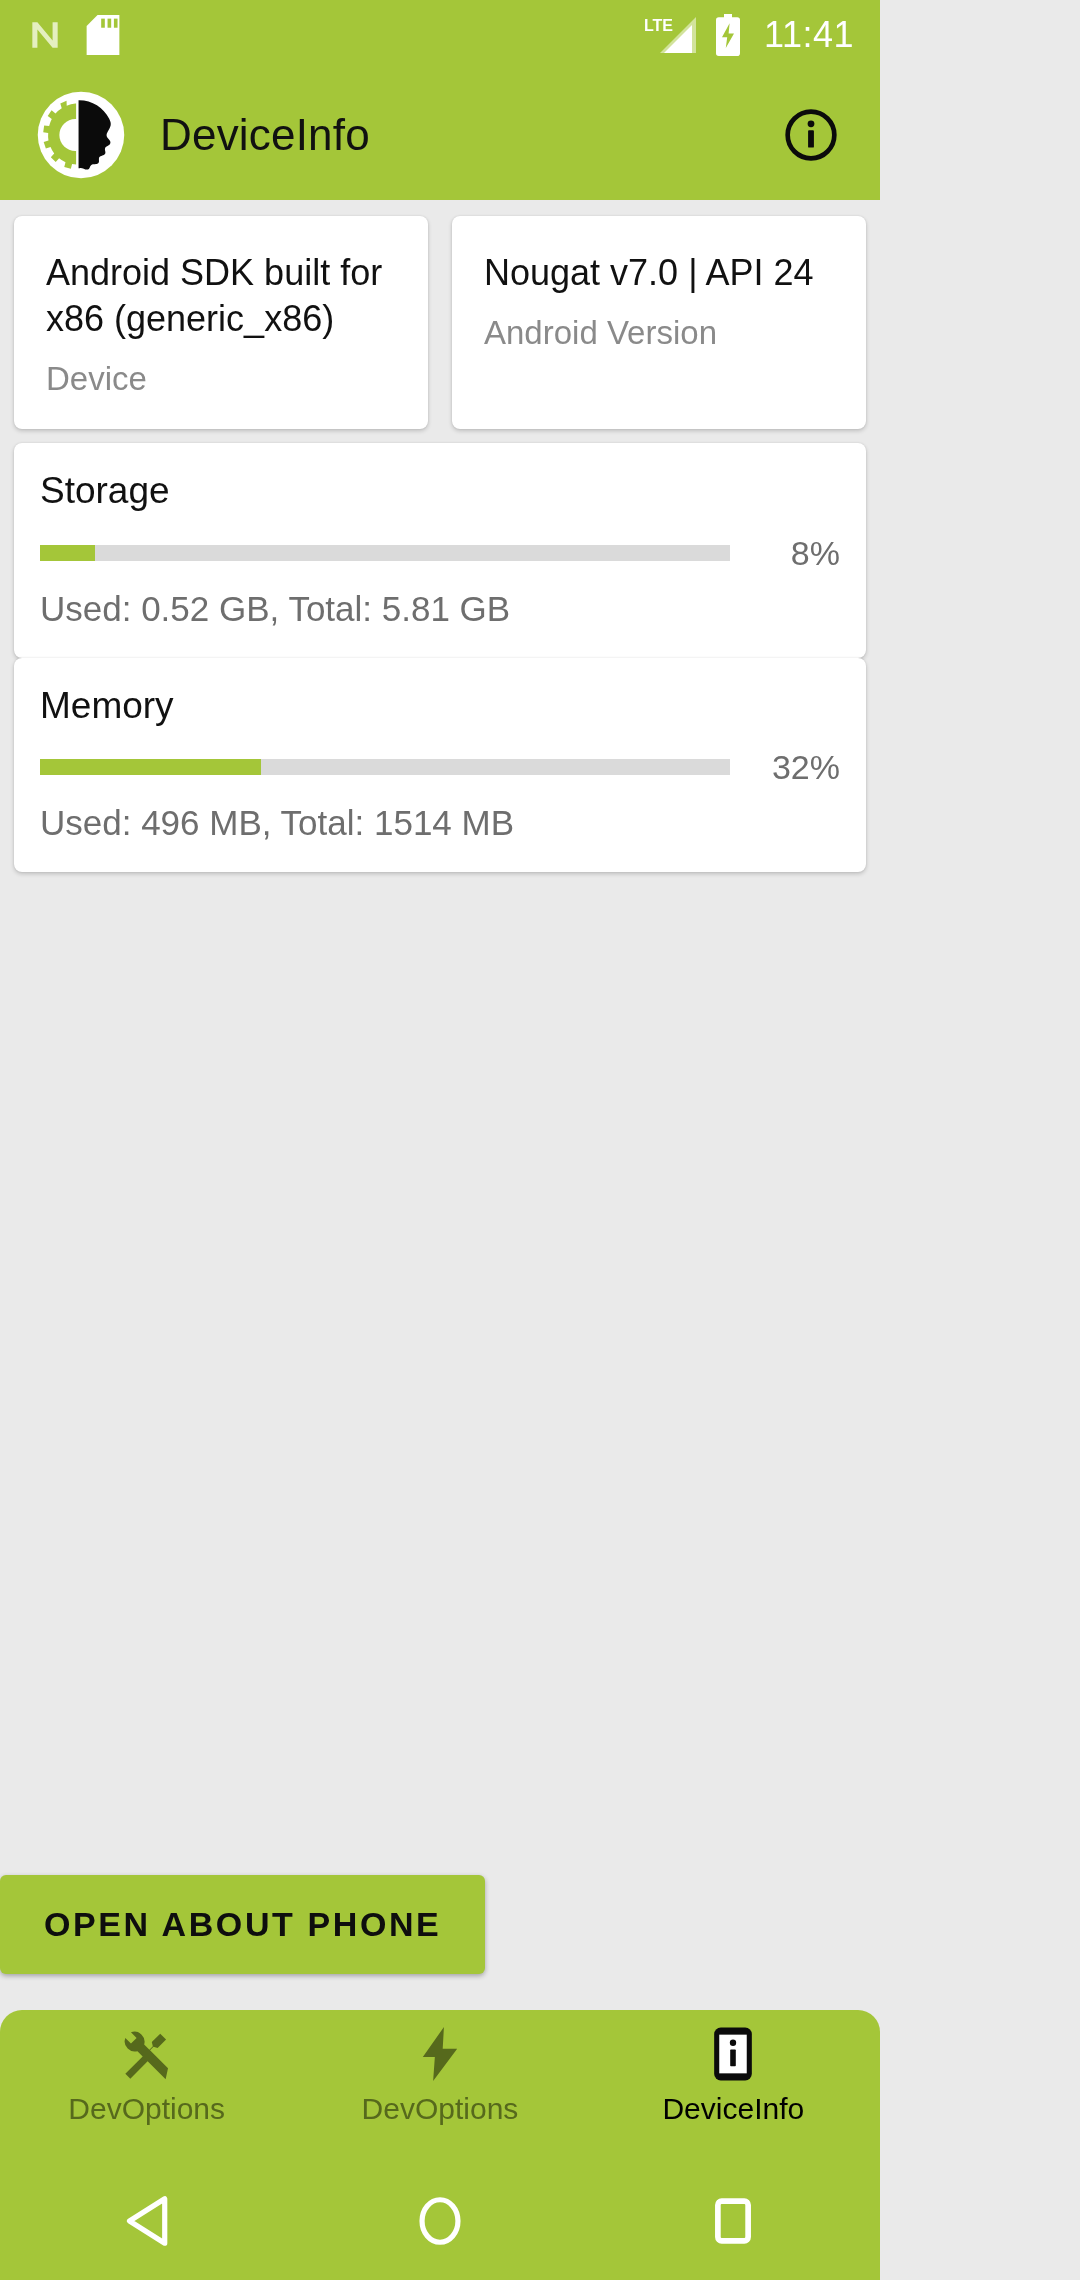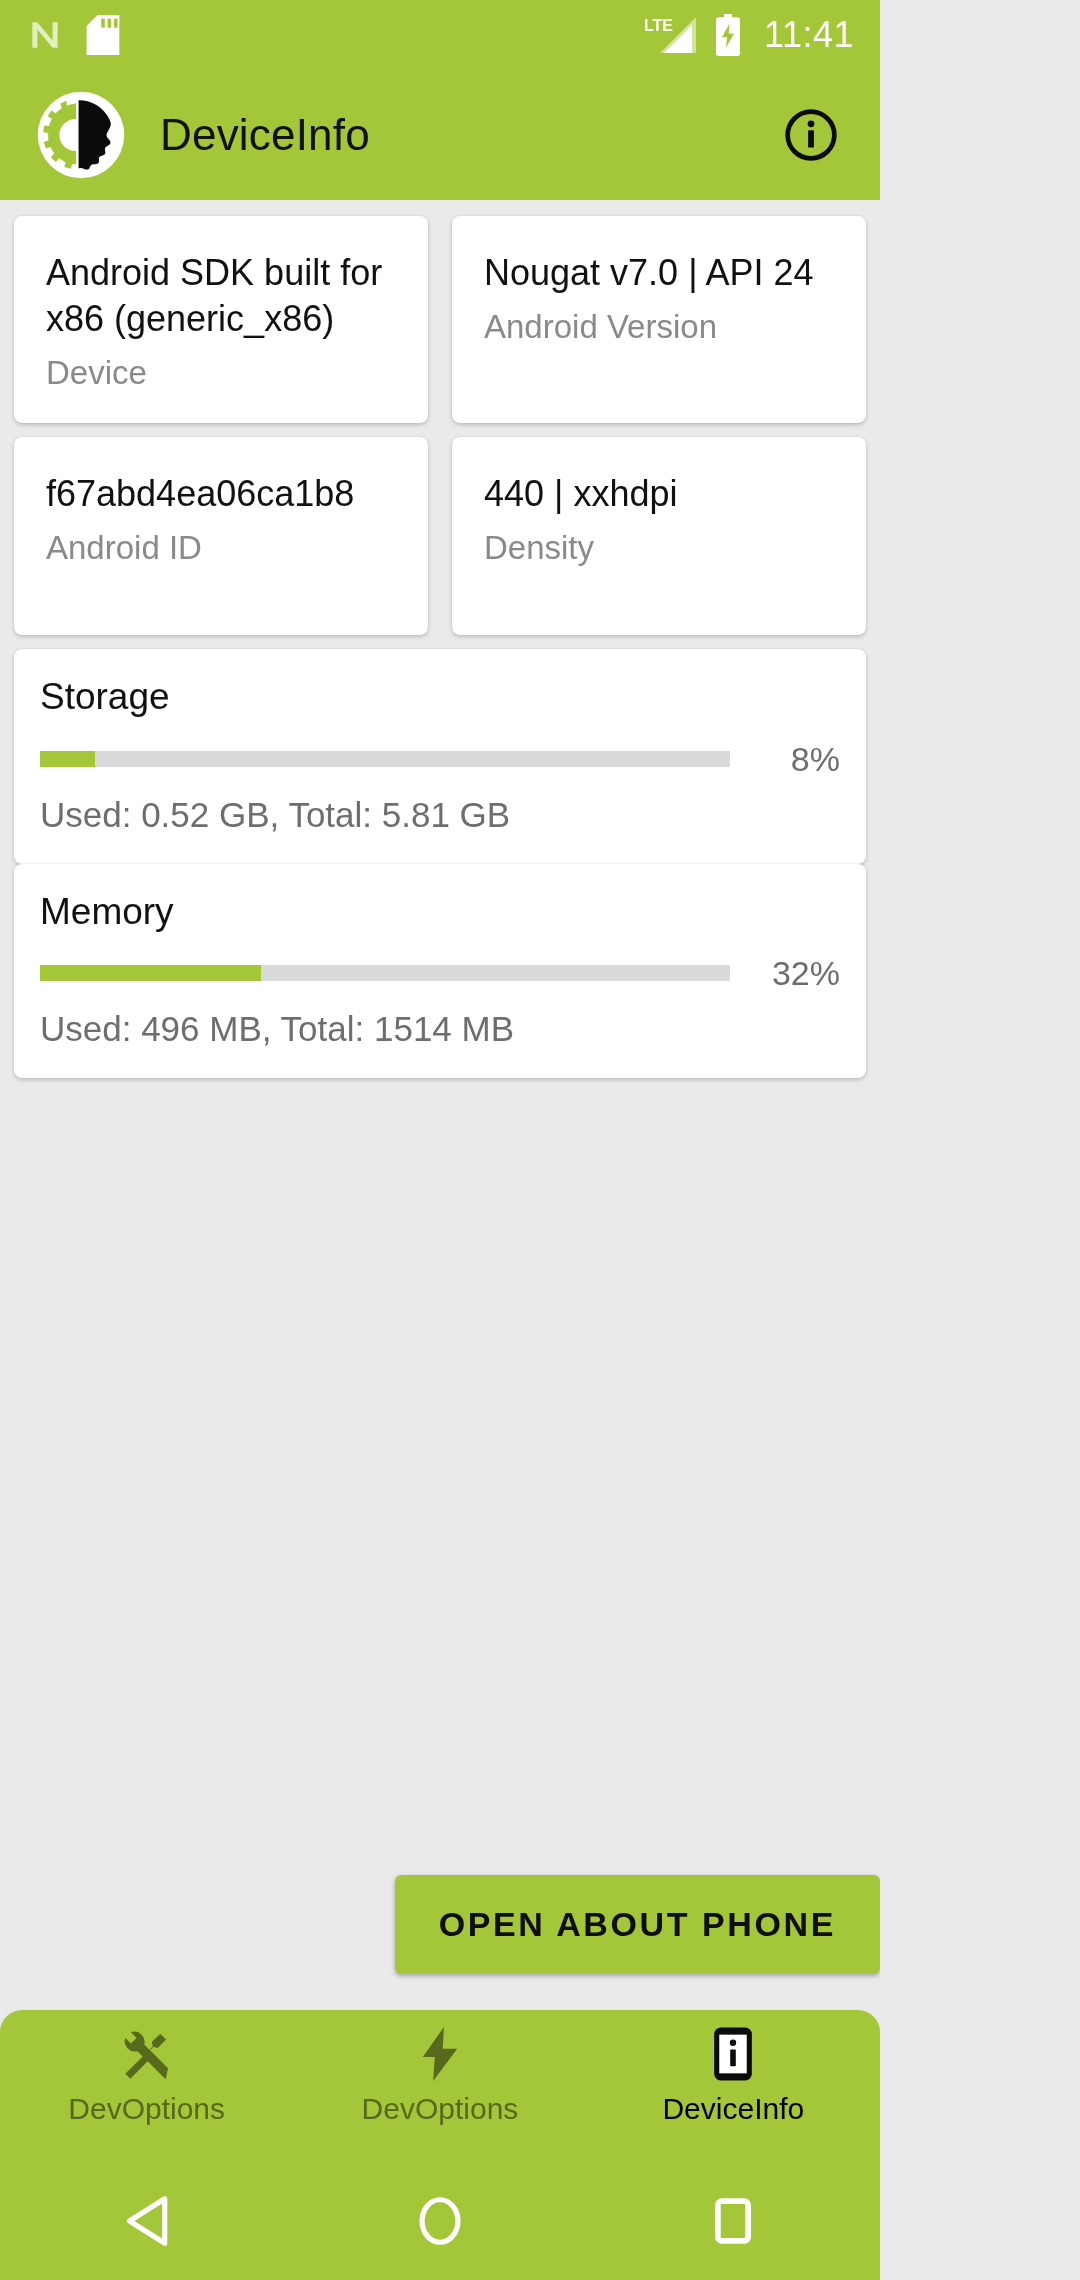--- a/index.html
+++ b/index.html
@@ -106,21 +106,21 @@
   }
   .info-value {
     font-size: 36px;
     color: #111111;
     line-height: 1.28;
     word-break: break-word;
   }
   .info-label {
     font-size: 33px;
     color: #8A8A8A;
-    margin-top: 10px;
+    margin-top: 16px;
     line-height: 1.25;
   }
 
   
   .progress-card {
     padding: 26px 26px 28px 26px;
     margin-bottom: 0;
   }
   .progress-title {
     font-size: 37px;
@@ -154,24 +154,24 @@
   .progress-detail {
     font-size: 35px;
     color: #6E6E6E;
     margin-top: 18px;
     line-height: 1.2;
   }
 
   
   .cta-wrap {
     position: absolute;
-    left: 0; right: 0;
+    left: 0; right: 16px;
     bottom: 36px;
     display: flex;
-    justify-content: flex-end;
+    justify-content: flex-start;
   }
   .cta-button {
     background: #A4C639;
     border: none;
     border-radius: 6px;
     color: #0E0E0E;
     font-family: "Liberation Sans", sans-serif;
     font-size: 34px;
     font-weight: bold;
     letter-spacing: 2.6px;
@@ -292,30 +292,20 @@
       <div class="card info-card">
         <div class="info-value">Android SDK built for x86 (generic_x86)</div>
         <div class="info-label">Device</div>
       </div>
       <div class="card info-card">
         <div class="info-value">Nougat v7.0 | API 24</div>
         <div class="info-label">Android Version</div>
       </div>
     </div>
 
-    <div class="grid-row">
-      <div class="card info-card">
-        <div class="info-value">f67abd4ea06ca1b8</div>
-        <div class="info-label">Android ID</div>
-      </div>
-      <div class="card info-card">
-        <div class="info-value">440  | xxhdpi</div>
-        <div class="info-label">Density</div>
-      </div>
-    </div>
 
 
     <div class="card progress-card">
       <div class="progress-title">Storage</div>
       <div class="progress-row">
         <div class="progress-track">
           <div class="progress-fill" style="width: 8%;"></div>
         </div>
         <div class="progress-pct">8%</div>
       </div>

